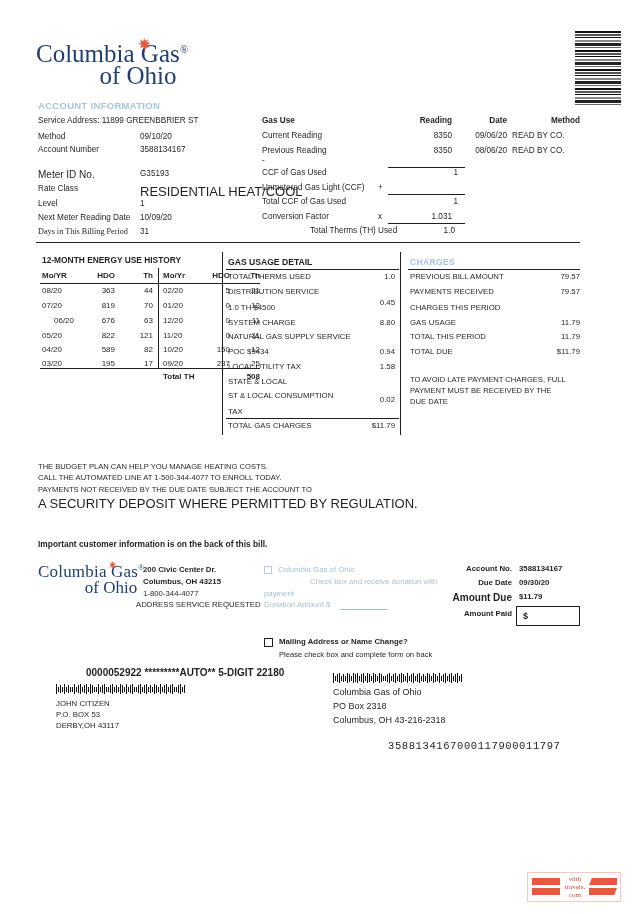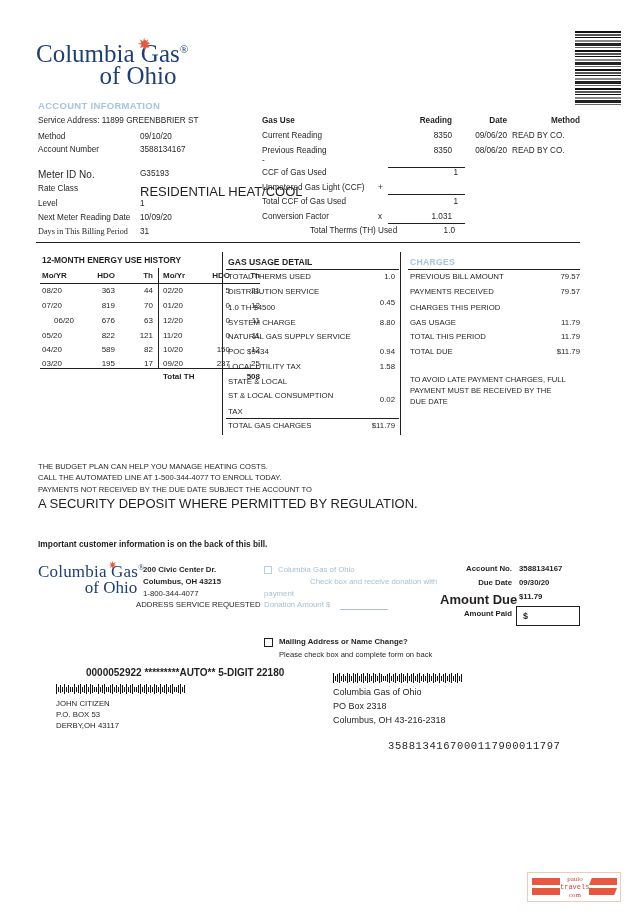--- a/index.html
+++ b/index.html
@@ -305,21 +305,21 @@
   <div class="chk" style="left:264px; top:638px; width:9px; height:9px;"></div>
   <div class="t b" style="left:279px; top:638px; font-size:7.8px;">Mailing Address or Name Change?</div>
   <div class="t" style="left:279px; top:651px; font-size:7.6px;">Please check box and complete form on back</div>
 
   <div class="t b r" style="left:440px; top:565px; width:72px; font-size:7.8px;">Account No.</div>
   <div class="t b" style="left:519px; top:565px; font-size:7.8px;">3588134167</div>
 
   <div class="t b r" style="left:440px; top:579px; width:72px; font-size:7.8px;">Due Date</div>
   <div class="t b" style="left:519px; top:579px; font-size:7.8px;">09/30/20</div>
 
-  <div class="t b r" style="left:440px; top:593px; width:72px; font-size:13px;">Amount Due</div>
+  <div class="t b r" style="left:440px; top:593px; width:72px; font-size:10px;">Amount Due</div>
   <div class="t b" style="left:519px; top:593px; font-size:7.8px;">$11.79</div>
 
   <div class="t b r" style="left:440px; top:610px; width:72px; font-size:7.8px;">Amount Paid</div>
   <div class="box" style="left:516px; top:606px; width:64px; height:20px;">
     <span class="t b" style="left:6px; top:5px; font-size:9px;">$</span>
     <span class="t" style="left:18px; top:5px; font-size:9px;"></span>
   </div>
 
   <div class="t b" style="left:56px; top:668px; font-size:10px;margin-left:30px;">0000052922 *********AUTO** 5-DIGIT 22180</div>
 
@@ -468,18 +468,18 @@
   <div class="t" style="left:333px; top:716px; font-size:9px;">Columbus, OH 43-216-2318</div>
 
   <div class="t micr" style="left:388px; top:741px; font-size:10.5px;">35881341670001179000117⁠97</div>
 
   <div class="wm" style="left:527px; top:872px; width:94px; height:30px;">
     <div class="wm-box" style="left:0; top:0; width:94px; height:30px;"></div>
     <div class="wm-bar" style="left:5px; top:6px; width:28px; height:7px;"></div>
     <div class="wm-bar" style="left:5px; top:16px; width:28px; height:7px;"></div>
     <div class="wm-bar" style="left:62px; top:6px; width:28px; height:7px; clip-path:polygon(10% 0,100% 0,100% 100%,0 100%);"></div>
     <div class="wm-bar" style="left:62px; top:16px; width:28px; height:7px; clip-path:polygon(0 0,100% 0,90% 100%,0 100%);"></div>
-    <div class="wm-txt" style="left:33px; top:4px; width:30px; font-size:7px;">paulo</div>
-    <div class="wm-txt" style="left:33px; top:12px; width:30px; font-size:7px;font-family:Liberation Mono, monospace;">travels.</div>
+    <div class="wm-txt" style="left:33px; top:4px; width:30px; font-size:7px;">with</div>
+    <div class="wm-txt" style="left:33px; top:12px; width:30px; font-size:7px;">travels.</div>
     <div class="wm-txt" style="left:33px; top:20px; width:30px; font-size:7px;">com</div>
   </div>
 
 </div>
 
 </body></html>

